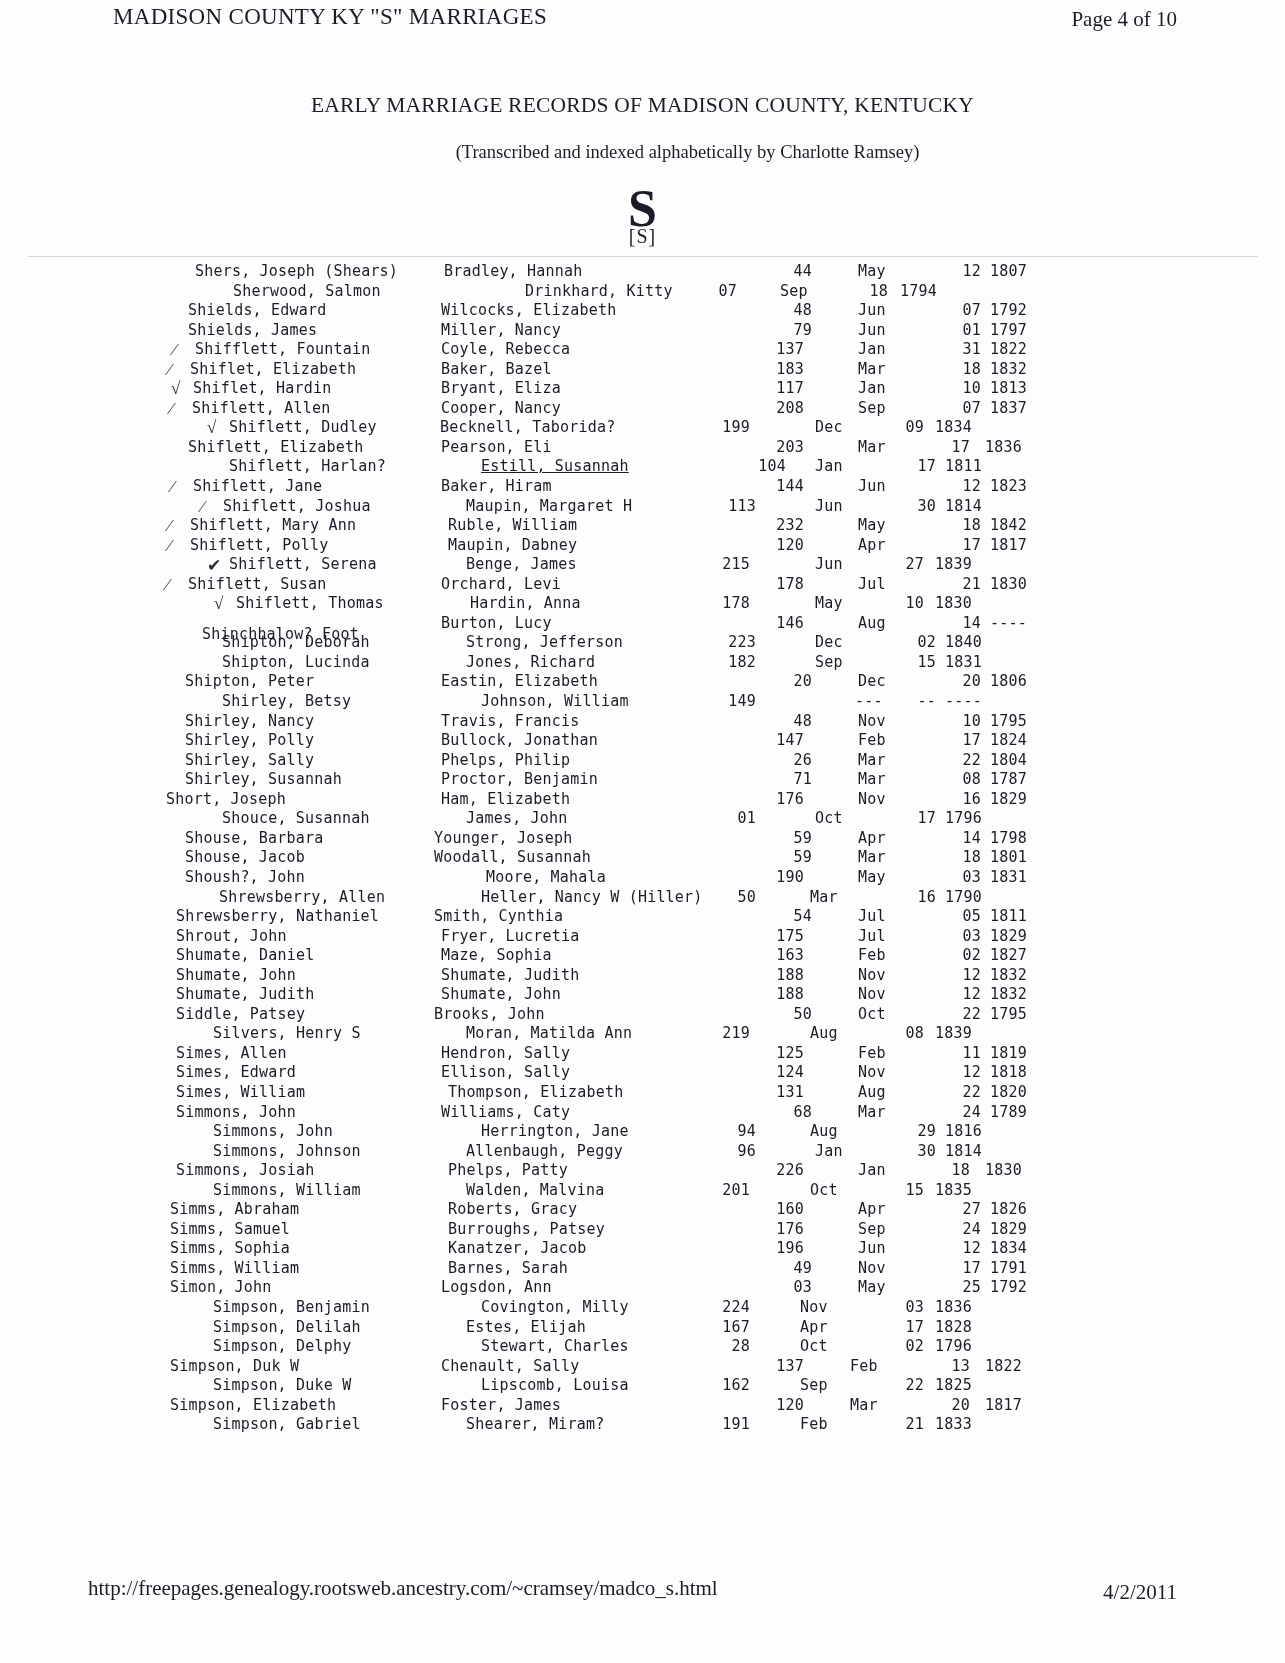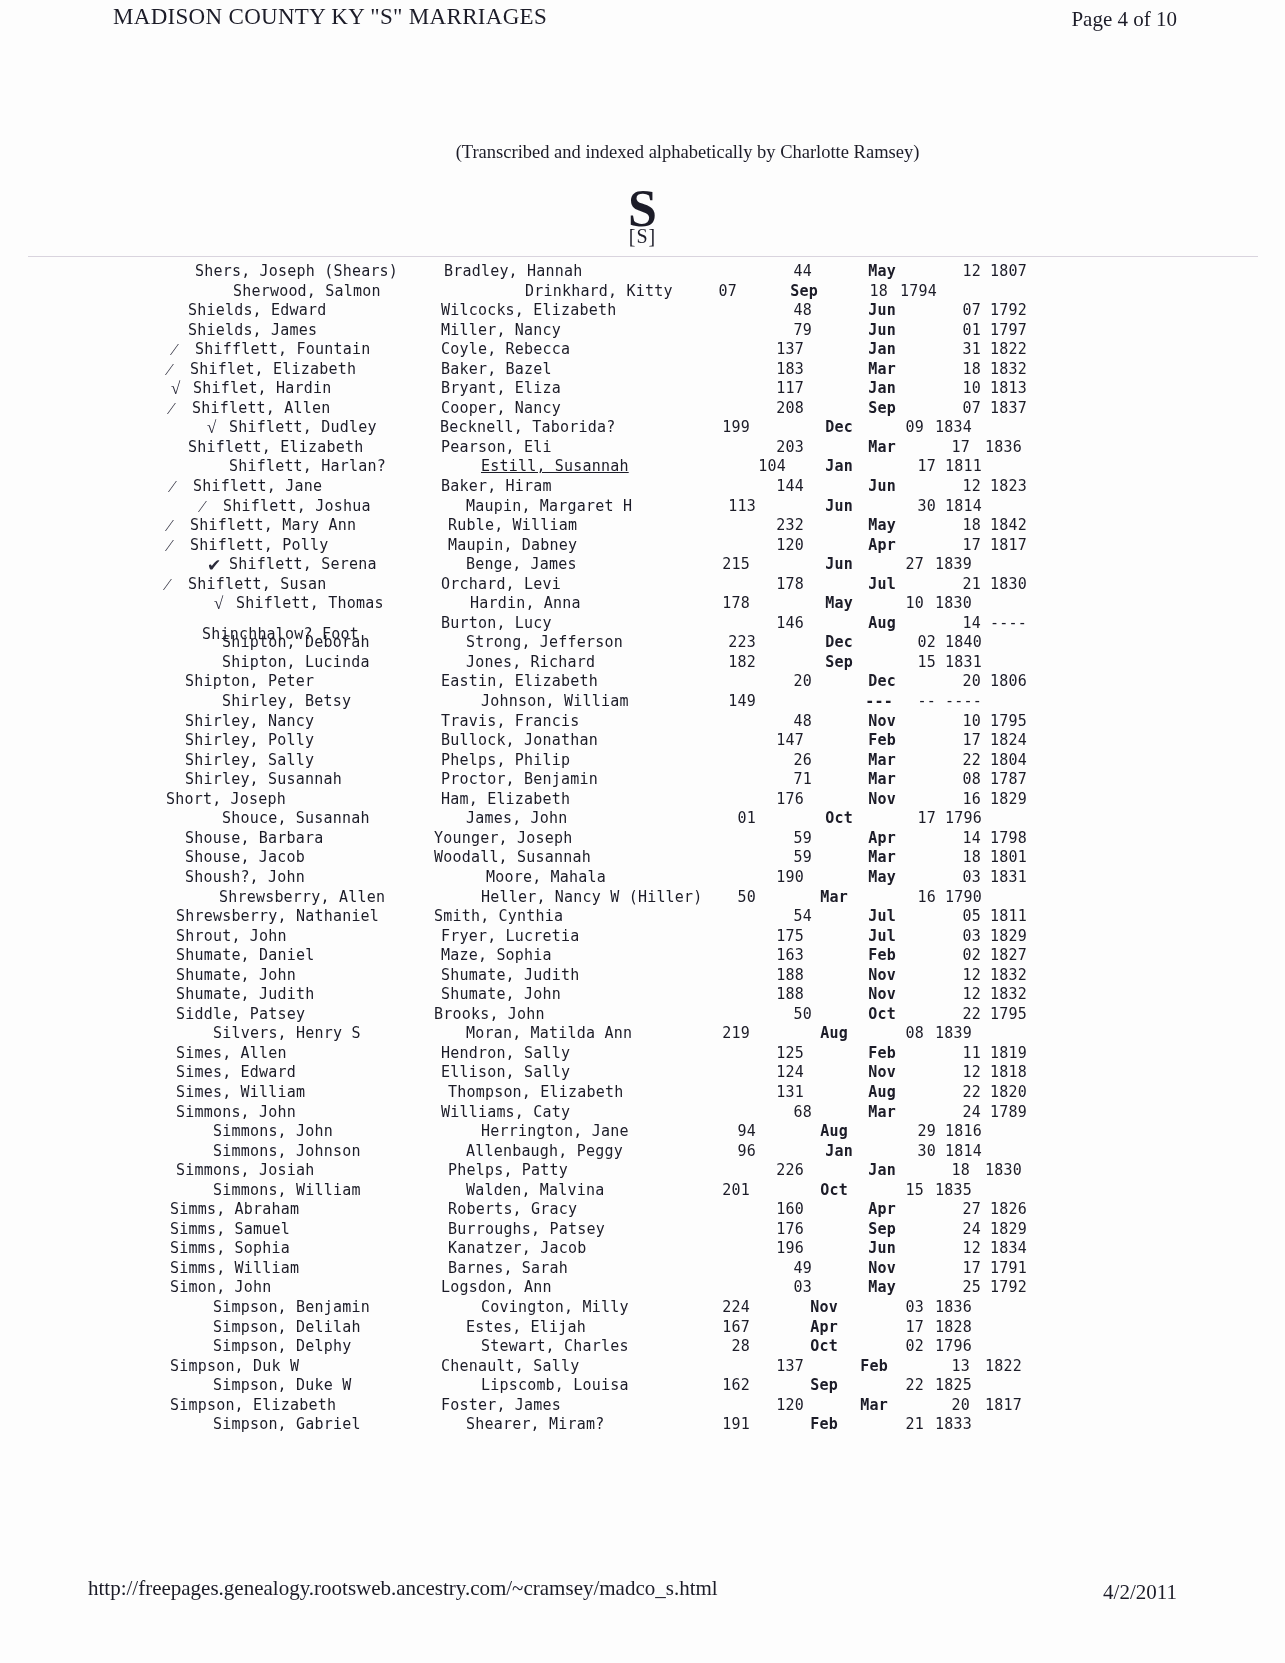--- a/index.html
+++ b/index.html
@@ -114,22 +114,21 @@
     white-space: nowrap;
   }
   .c-bk {
     position: absolute;
     text-align: right;
     width: 42px;
   }
   .c-mon {
     position: absolute;
     width: 38px;
-    text-align: right;
-    font-weight: bold;
+    text-align: left;
   }
   .c-day {
     position: absolute;
     width: 26px;
     text-align: right;
   }
   .c-yr {
     position: absolute;
     width: 42px;
     text-align: left;
@@ -161,20 +160,21 @@
 </head>
 <body>
 
 <div class="page">
 
   <div class="hdr">
     <div class="hdr-title">MADISON COUNTY KY "S" MARRIAGES</div>
     <div class="hdr-page">Page 4 of 10</div>
   </div>
 
+  <div class="doc-title">EARLY MARRIAGE RECORDS OF MADISON COUNTY, KENTUCKY</div>
   <div class="doc-sub">(Transcribed and indexed alphabetically by Charlotte Ramsey)</div>
 
   <div class="letter-block">
     <span class="letter-big">S</span>
     <span class="letter-brk">
       <span>[</span><span>S</span><span>]</span>
     </span>
   </div>
 
   <div class="rule"></div>

